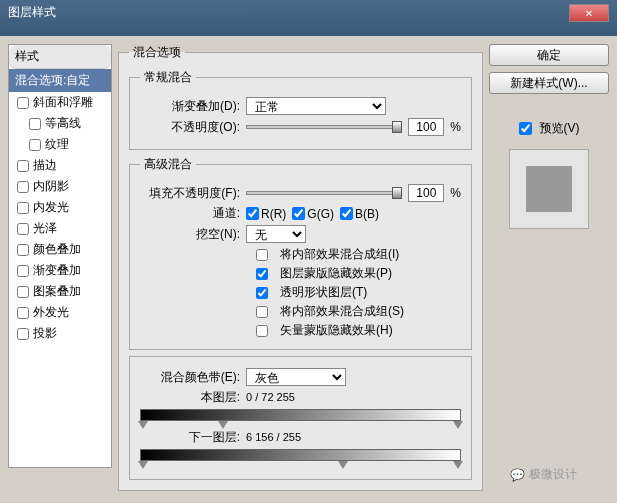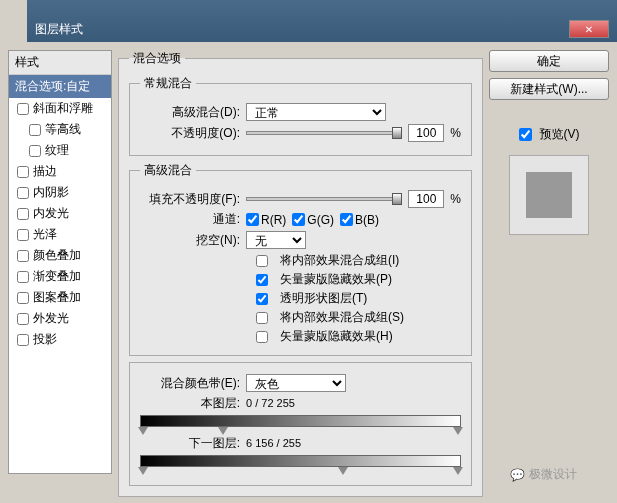--- a/index.html
+++ b/index.html
@@ -1,23 +1,23 @@
 <!DOCTYPE html>
 <html><head>
 <meta charset="utf-8">
 <style>
 * { box-sizing: border-box; margin: 0; padding: 0; font-family: "Microsoft YaHei", SimSun, sans-serif; font-size: 12px; }
 body { background: #d4d0c8; width: 617px; height: 503px; position: relative; overflow: hidden; }
-.titlebar { height: 42px; background: linear-gradient(#4a6a8a, #3a5a7a); color: #fff; padding: 4px 8px; display: flex; align-items: flex-end; justify-content: space-between; margin-left: 27px; }
+.titlebar { height: 36px; background: linear-gradient(#4a6a8a, #3a5a7a); color: #fff; padding: 4px 8px; display: flex; align-items: flex-start; justify-content: space-between; }
 .titlebar-btns { display: flex; gap: 2px; }
 .tbtn { width: 28px; height: 18px; background: linear-gradient(#eee,#ccc); border: 1px solid #888; display: flex; align-items: center; justify-content: center; cursor: pointer; font-size: 10px;}
 .tbtn.close { background: linear-gradient(#e88,#c44); color:#fff; width: 40px;}
 .main { display: flex; padding: 8px; gap: 6px; height: 440px; }
 .styles-panel { width: 104px; border: 1px solid #999; background: #fff; }
-.styles-header { background: #e8e8e8; padding: 3px 6px; border-bottom: 1px solid #ccc; }
+.styles-header { background: #e8e8e8; padding: 3px 6px; border-bottom: 1px solid #ccc; border-radius: 7px; }
 .styles-sel { background: #5a7aa8; color: #fff; padding: 3px 6px; }
 .style-item { display: flex; align-items: center; gap: 4px; padding: 2px 4px 2px 8px; }
 .style-item.sub { padding-left: 20px; }
 .style-item input[type=checkbox]{ width:12px; height:12px;}
 .center { flex: 1; display: flex; flex-direction: column; gap: 6px; }
 fieldset { border: 1px solid #aaa; padding: 8px 10px 10px; background: #e8e8e8; }
 legend { padding: 0 4px; }
 .row { display: flex; align-items: center; gap: 6px; margin: 3px 0; }
 .lbl { text-align: right; min-width: 100px; }
 select, input[type=text] { border: 1px solid #888; background: #fff; padding: 1px 4px; height: 18px; font-size:12px;}
@@ -110,21 +110,21 @@
       </div>
   </div>
 
   <div class="center">
     <fieldset>
       <legend>混合选项</legend>
 
       <fieldset>
         <legend>常规混合</legend>
         <div class="row">
-          <span class="lbl">高级混合(D):</span>
+          <span class="lbl">渐变叠加(D):</span>
           <select class="blend"><option>正常</option></select>
         </div>
         <div class="row">
           <span class="lbl">不透明度(O):</span>
           <div class="slider">
               <div class="track"></div>
               <div class="thumb" style="right:0"></div>
             </div>
           <input class="num" type="text" value="100" style="">
           <span>%</span>
@@ -161,21 +161,21 @@
           <span class="lbl">挖空(N):</span>
           <select class="knock"><option>无</option></select>
         </div>
         <div class="cks">
           <label class="ck">
               <input type="checkbox" style="">
               <span>将内部效果混合成组(I)</span>
             </label>
           <label class="ck">
               <input type="checkbox" checked="" style="">
-              <span>矢量蒙版隐藏效果(P)</span>
+              <span>图层蒙版隐藏效果(P)</span>
             </label>
           <label class="ck">
               <input type="checkbox" checked="" style="">
               <span>透明形状图层(T)</span>
             </label>
           <label class="ck">
               <input type="checkbox" style="">
               <span>将内部效果混合成组(S)</span>
             </label>
           <label class="ck">

